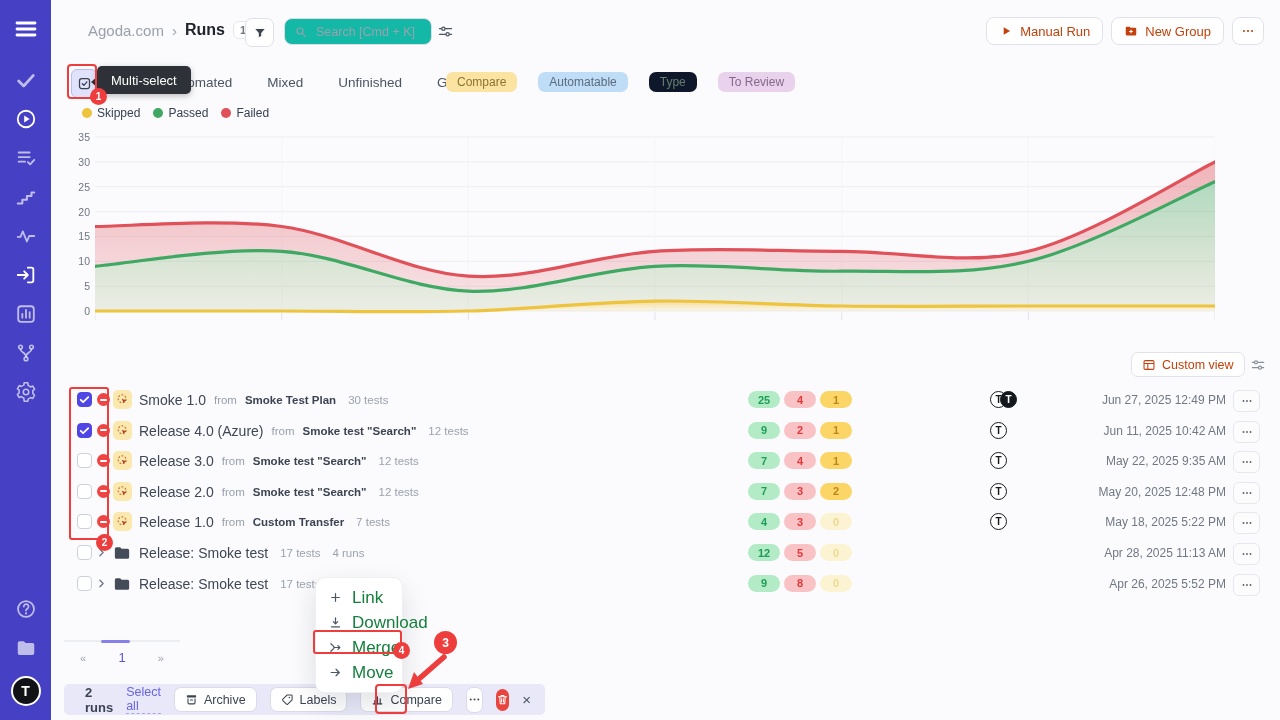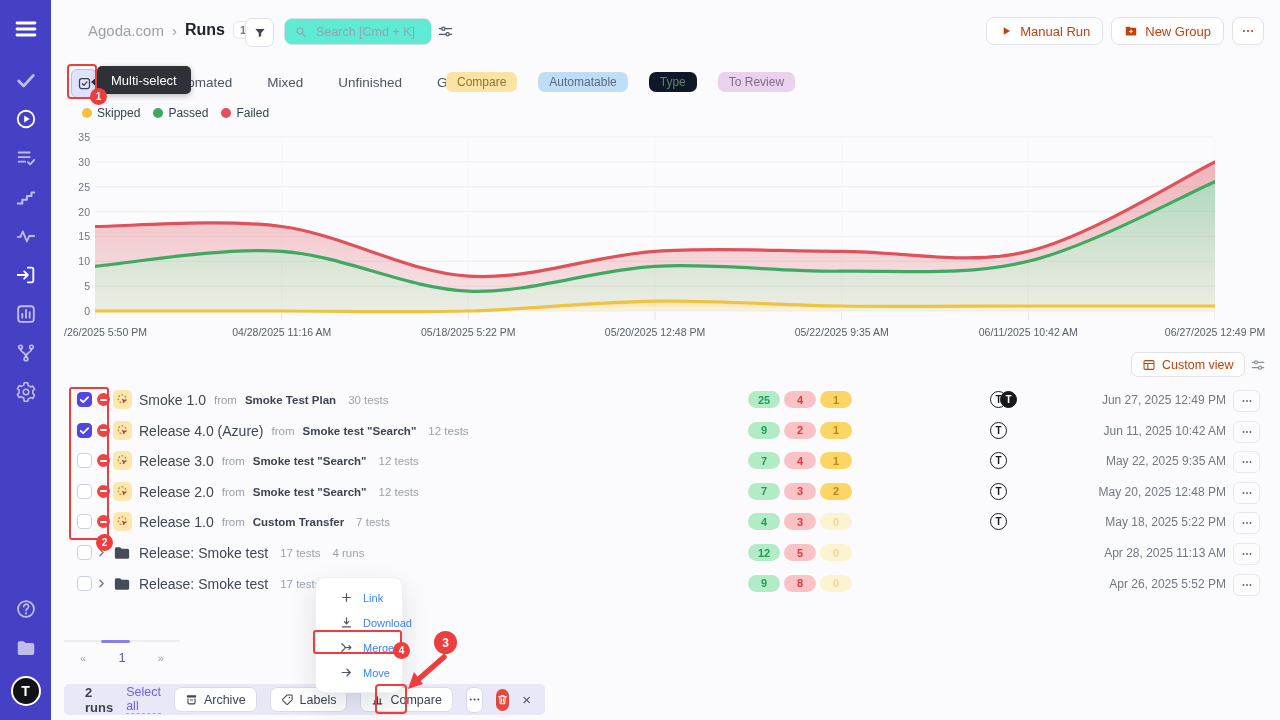--- a/index.html
+++ b/index.html
@@ -24,21 +24,21 @@
   #breadcrumb{left:88px;top:21px;display:flex;align-items:center;gap:8px;font-size:15px;color:#9ba1ab;}
   #breadcrumb .proj{font-weight:500;text-align:center;}
   #breadcrumb .page{color:#20242c;font-weight:bold;font-size:16px;}
   #breadcrumb .cnt{font-size:11px;color:#6f7682;border:1px solid #e4e6ec;background:#fff;
       border-radius:6px;padding:2px 6px;font-weight:bold;}
   .sqbtn{border:1px solid #dfe1e8;background:#fff;border-radius:7px;display:flex;
       align-items:center;justify-content:center;color:#3c4352;}
   #filterBtn{left:245px;top:18px;width:27px;height:27px;}
   #filterBtn .ic{width:14px;height:14px;}
   #searchBox{left:284px;top:18px;width:148px;height:27px;border:1px solid #dcdee6;border-radius:8px;
-      background:#5eead4;display:flex;align-items:center;padding:0 9px;gap:7px;box-sizing:border-box;}
+      background:#14b8a6;display:flex;align-items:center;padding:0 9px;gap:7px;box-sizing:border-box;}
   #searchBox .ic{width:13px;height:13px;color:#9aa2ad;}
   #searchBox input{border:none;outline:none;width:100%;font-size:12.5px;color:#3c4352;
       font-family:"Liberation Sans",sans-serif;background:transparent;}
   #searchBox input::placeholder{color:#9aa2ad;}
   #slidersBtn{left:437px;top:23px;width:17px;height:17px;color:#4b5563;cursor:pointer;}
   #topActions{right:16px;top:17px;display:flex;gap:8px;}
   .btn{height:28px;border:1px solid #e0e2ea;background:#fff;border-radius:8px;display:inline-flex;
       align-items:center;gap:7px;padding:0 12px;font-size:13px;color:#c2410c;font-weight:500;
       box-sizing:border-box;cursor:pointer;white-space:nowrap;}
   .btn .ic{width:14px;height:14px;}
@@ -125,21 +125,21 @@
   .bbtn .ic{width:13px;height:13px;}
   #bulkMore{width:28px;height:24px;padding:0;justify-content:center;}
   #bulkDel{width:22px;height:22px;border-radius:7px;background:#e8453e;display:flex;align-items:center;
       justify-content:center;color:#fff;cursor:pointer;}
   #bulkDel .ic{width:13px;height:13px;}
   #bulkClose{margin-left:auto;font-size:15px;color:#4b5563;cursor:pointer;}
 
   
   #contextMenu{left:315px;top:577px;width:86px;background:#fff;border:1px solid #eef0f4;border-radius:10px;
       box-shadow:0 10px 26px rgba(25,28,50,.13);padding:7px 0;z-index:30;}
-  .cmi{display:flex;align-items:center;gap:10px;height:25px;padding:0 24px;font-size:11px;color:#3b82f6;cursor:pointer;}
+  .cmi{display:flex;align-items:center;gap:10px;height:25px;padding:0 13px;font-size:17px;color:#15803d;cursor:pointer;}
   .cmi .ic{width:13px;height:13px;color:#4b5563;}
 
   
   .ann{position:absolute;border:2.5px solid #ee3d3d;border-radius:4px;z-index:60;pointer-events:none;box-sizing:border-box;}
   .annc{position:absolute;background:#ee3d3d;border-radius:50%;color:#fff;font-weight:bold;z-index:61;
       display:flex;align-items:center;justify-content:center;pointer-events:none;}
   #annArrow{position:absolute;left:0;top:0;width:1280px;height:720px;z-index:59;pointer-events:none;}
 </style>
 </head>
 <body>
@@ -362,29 +362,20 @@
       <line x1="746.7" x2="746.7" y1="182.5" y2="190" stroke="#e0e3e8" stroke-width="1"></line>
       <line x1="933.3" x2="933.3" y1="182.5" y2="190" stroke="#e0e3e8" stroke-width="1"></line>
       <line x1="1120.0" x2="1120.0" y1="182.5" y2="190" stroke="#e0e3e8" stroke-width="1"></line>
       <path d="M0.0,136.3C31.1,133.8,124.4,117.2,186.7,121.3C248.9,125.5,311.1,158.6,373.3,161.1C435.6,163.6,497.8,139.6,560.0,136.3C622.2,132.9,684.4,142.1,746.7,141.2C808.9,140.4,871.1,146.2,933.3,131.3C995.6,116.4,1088.9,65.0,1120.0,51.7L1120.0,176.0C1088.9,176.0,995.6,176.0,933.3,176.0C871.1,176.0,808.9,176.9,746.7,176.0C684.4,175.2,622.2,170.2,560.0,171.1C497.8,171.9,435.6,179.3,373.3,181.0C311.1,182.7,248.9,181.0,186.7,181.0C124.4,181.0,31.1,181.0,0.0,181.0Z" fill="url(#gP)"></path>
       <path d="M0.0,96.5C31.1,96.5,124.4,88.2,186.7,96.5C248.9,104.8,311.1,142.1,373.3,146.2C435.6,150.3,497.8,125.5,560.0,121.3C622.2,117.2,684.4,121.3,746.7,121.3C808.9,121.3,871.1,136.3,933.3,121.3C995.6,106.4,1088.9,46.8,1120.0,31.9L1120.0,51.7C1088.9,65.0,995.6,116.4,933.3,131.3C871.1,146.2,808.9,140.4,746.7,141.2C684.4,142.1,622.2,132.9,560.0,136.3C497.8,139.6,435.6,163.6,373.3,161.1C311.1,158.6,248.9,125.5,186.7,121.3C124.4,117.2,31.1,133.8,0.0,136.3Z" fill="url(#gF)"></path>
       <path d="M0.0,181.0C31.1,181.0,124.4,181.0,186.7,181.0C248.9,181.0,311.1,182.7,373.3,181.0C435.6,179.3,497.8,171.9,560.0,171.1C622.2,170.2,684.4,175.2,746.7,176.0C808.9,176.9,871.1,176.0,933.3,176.0C995.6,176.0,1088.9,176.0,1120.0,176.0L1120.0,181.0C1088.9,181.0,995.6,181.0,933.3,181.0C871.1,181.0,808.9,181.0,746.7,181.0C684.4,181.0,622.2,181.0,560.0,181.0C497.8,181.0,435.6,181.0,373.3,181.0C311.1,181.0,248.9,181.0,186.7,181.0C124.4,181.0,31.1,181.0,0.0,181.0Z" fill="url(#gS)"></path>
       <path d="M0.0,181.0C31.1,181.0,124.4,181.0,186.7,181.0C248.9,181.0,311.1,182.7,373.3,181.0C435.6,179.3,497.8,171.9,560.0,171.1C622.2,170.2,684.4,175.2,746.7,176.0C808.9,176.9,871.1,176.0,933.3,176.0C995.6,176.0,1088.9,176.0,1120.0,176.0" fill="none" stroke="#eec33e" stroke-width="3.2" stroke-linecap="round"></path>
       <path d="M0.0,136.3C31.1,133.8,124.4,117.2,186.7,121.3C248.9,125.5,311.1,158.6,373.3,161.1C435.6,163.6,497.8,139.6,560.0,136.3C622.2,132.9,684.4,142.1,746.7,141.2C808.9,140.4,871.1,146.2,933.3,131.3C995.6,116.4,1088.9,65.0,1120.0,51.7" fill="none" stroke="#3fa963" stroke-width="3.2" stroke-linecap="round"></path>
       <path d="M0.0,96.5C31.1,96.5,124.4,88.2,186.7,96.5C248.9,104.8,311.1,142.1,373.3,146.2C435.6,150.3,497.8,125.5,560.0,121.3C622.2,117.2,684.4,121.3,746.7,121.3C808.9,121.3,871.1,136.3,933.3,121.3C995.6,106.4,1088.9,46.8,1120.0,31.9" fill="none" stroke="#e0515a" stroke-width="3.2" stroke-linecap="round"></path>
     </svg>
-  <div id="chartX" class="abs">
-      <span class="edge" style="left:0;">/26/2025 5:50 PM</span>
-      <span style="left:217.7px;">04/28/2025 11:16 AM</span>
-      <span style="left:404.3px;">05/18/2025 5:22 PM</span>
-      <span style="left:591.0px;">05/20/2025 12:48 PM</span>
-      <span style="left:777.7px;">05/22/2025 9:35 AM</span>
-      <span style="left:964.3px;">06/11/2025 10:42 AM</span>
-      <span style="left:1151.0px;">06/27/2025 12:49 PM</span>
-    </div>
 
   <div id="customView" class="abs btn">
     <span class="ic">
         <svg viewBox="0 0 24 24">
           <rect x="3.5" y="4.5" width="17" height="15" rx="2" stroke="currentColor" stroke-width="1.8" fill="none"></rect>
           <path d="M3.5 9.5h17M10 9.5v10" stroke="currentColor" stroke-width="1.8"></path>
         </svg>
       </span>
     <span>Custom view</span>
   </div>

